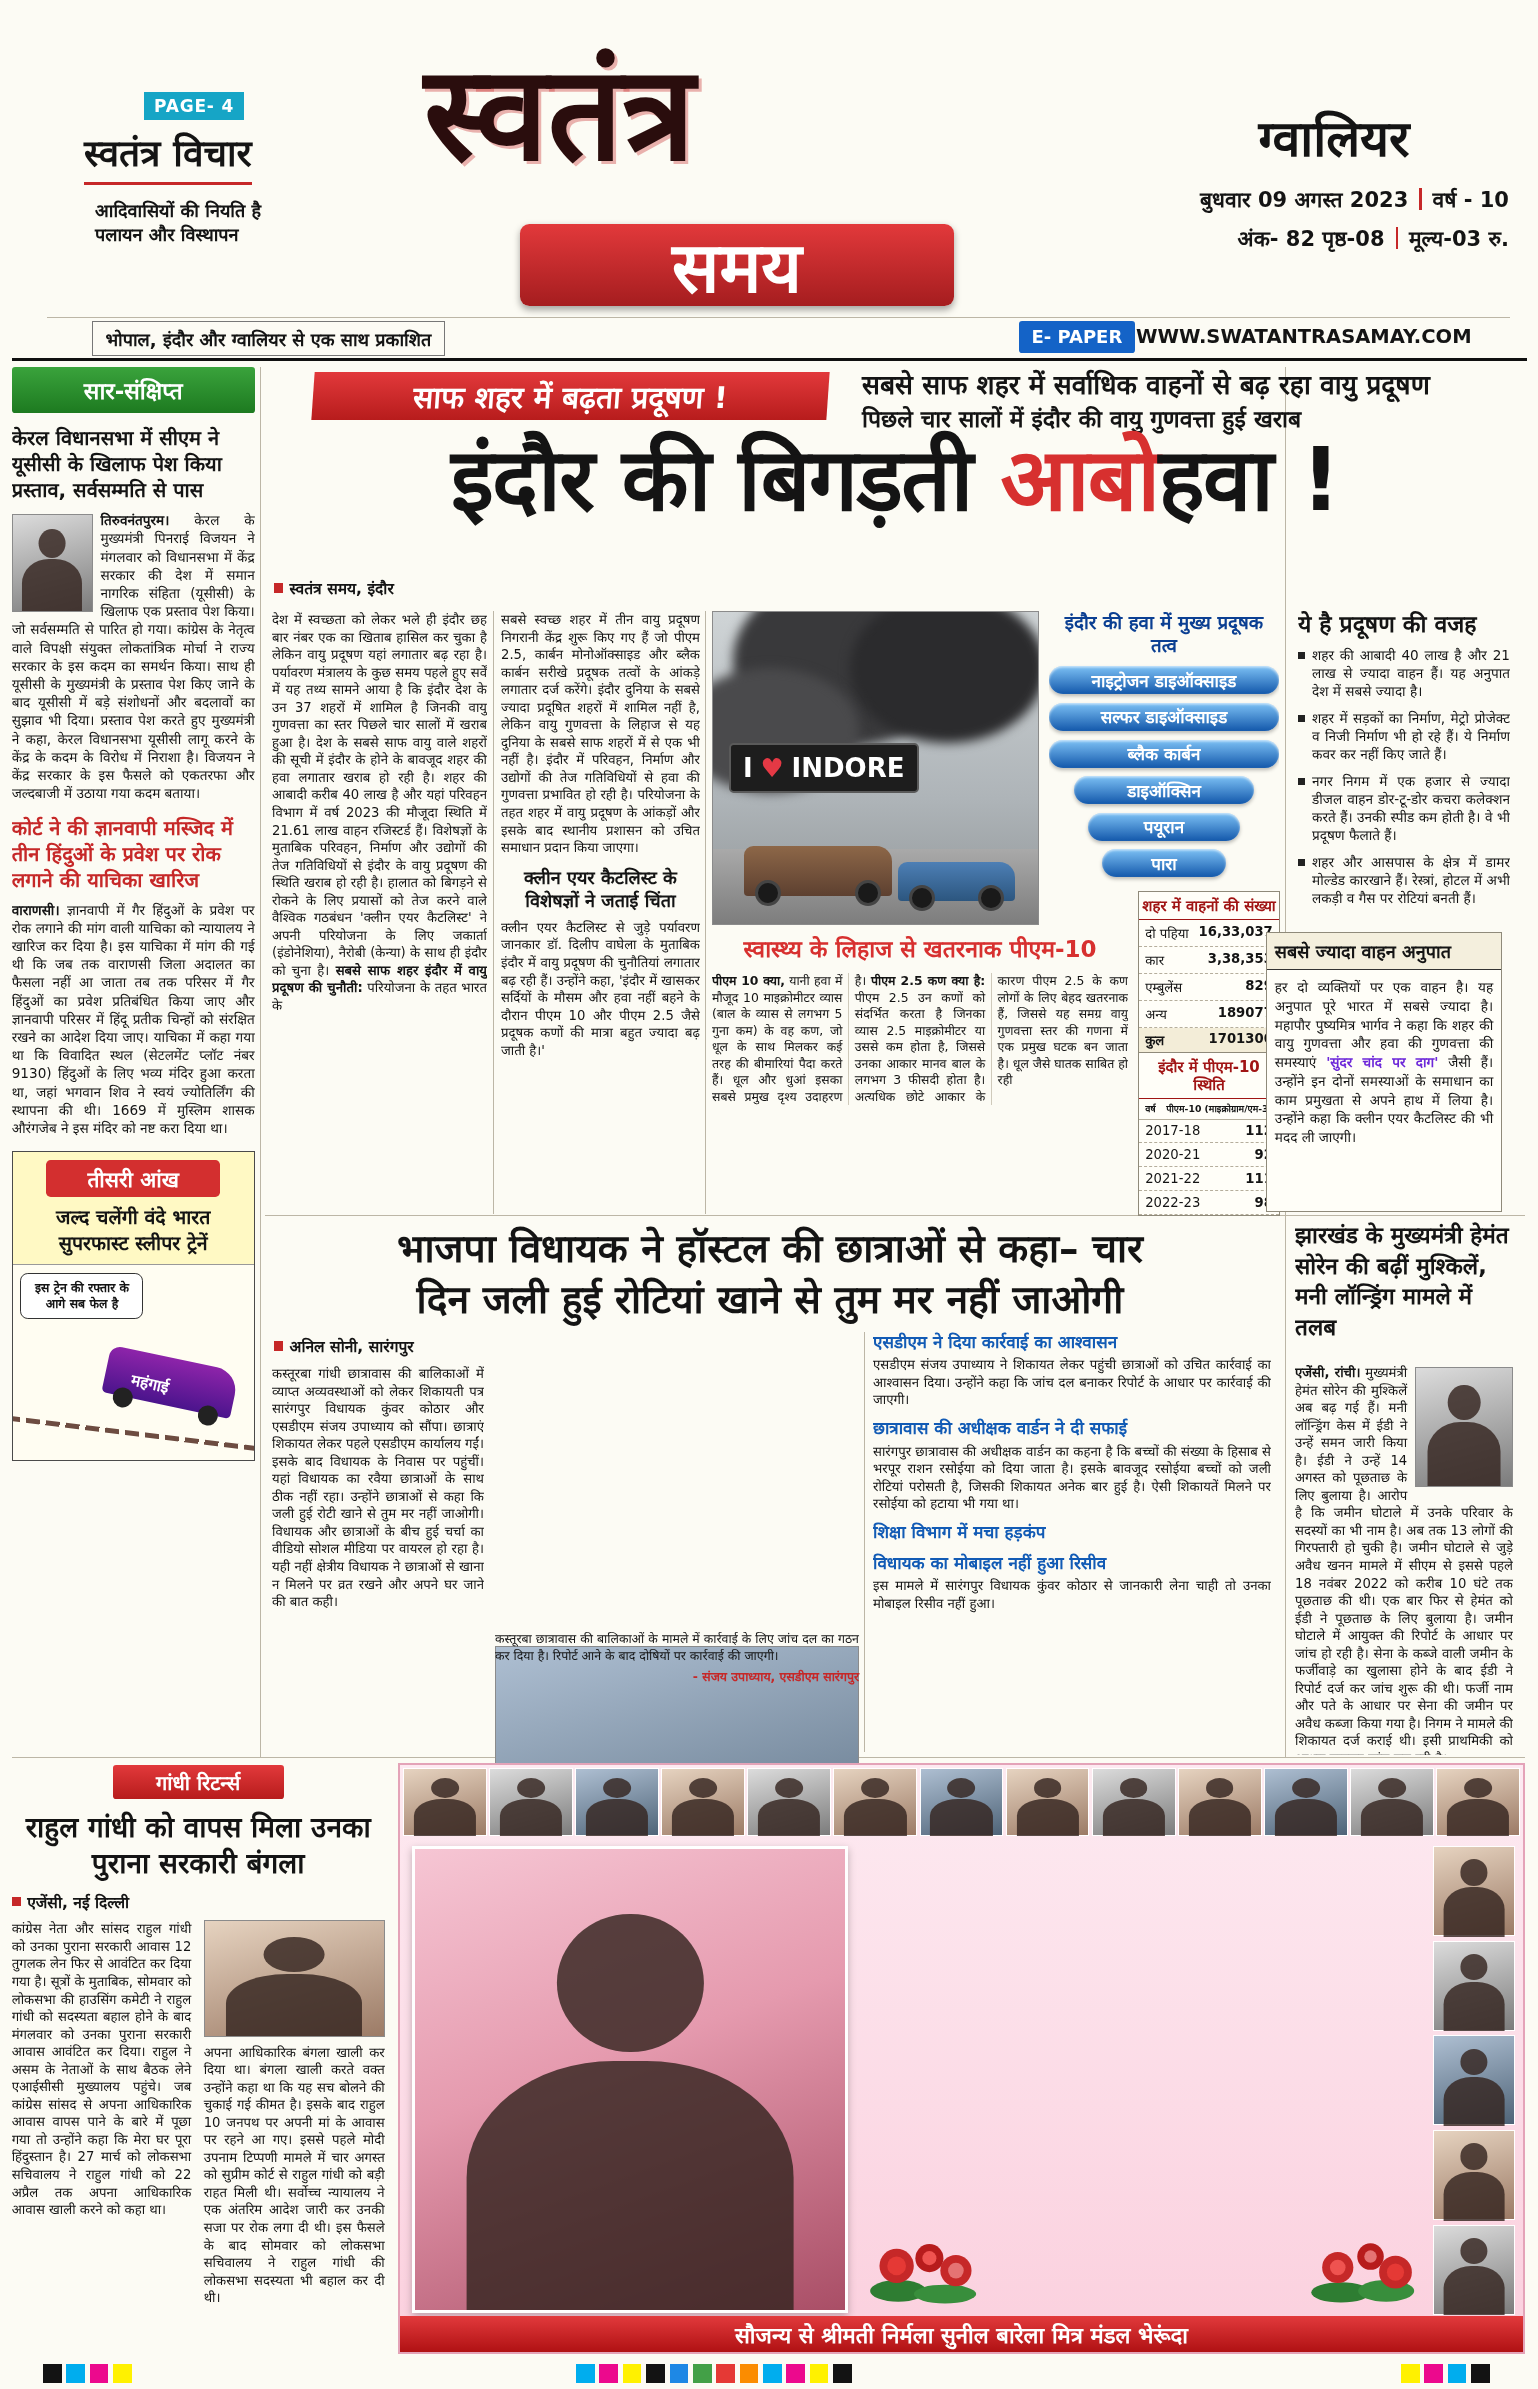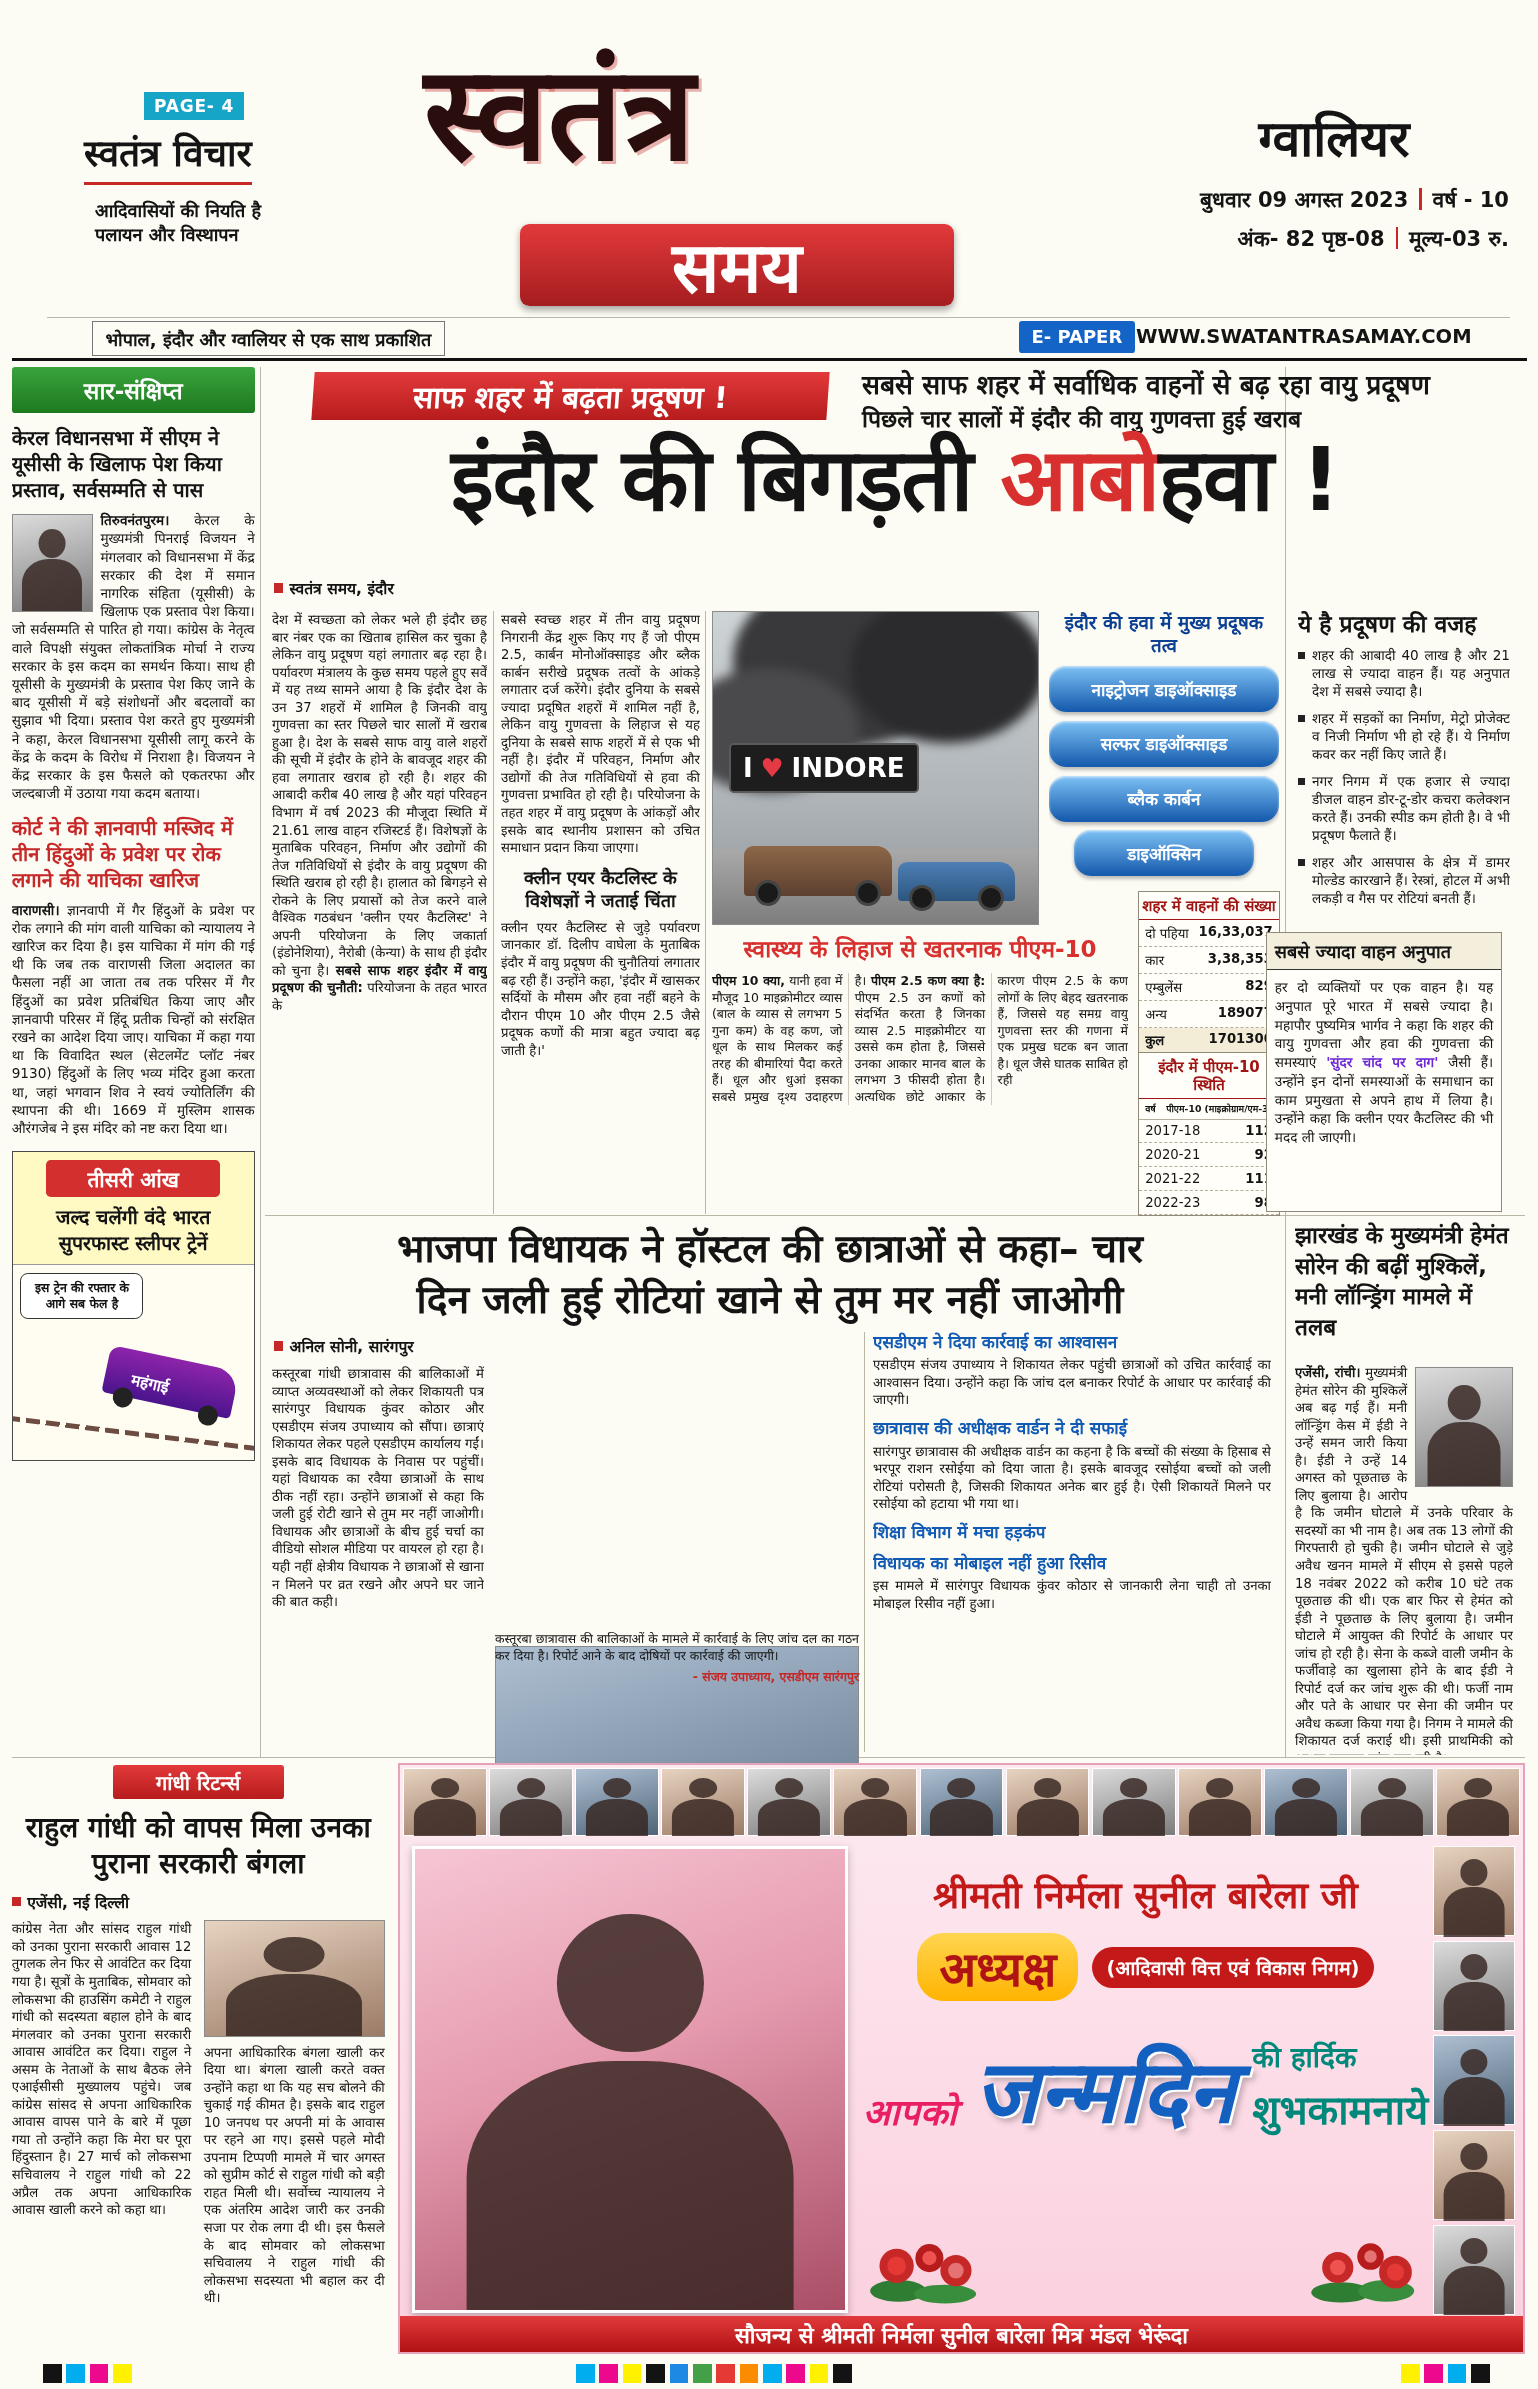--- a/index.html
+++ b/index.html
@@ -57,21 +57,21 @@
 
   
   .lead-badge{font-size:30px;transform:skewX(-4deg)}
   .standfirst1{font-size:26.5px;font-weight:800;line-height:1.4}
   .standfirst2{font-size:23px;font-weight:700;line-height:1.4}
   .lead-h{font-size:87px;font-weight:900;text-align:center;line-height:1.02;letter-spacing:-1.6px;white-space:nowrap}
   .lead-h .red{color:#d7302f}
   .subhead-c{font-size:18px;font-weight:800;text-align:center;line-height:1.3;margin:9.3px 0 6.2px}
   .bold-lead{font-weight:800}
   .pol-title{color:#0b3f92;font-size:18.7px;font-weight:800;text-align:center;line-height:1.25}
-  .pill{height:46px;margin-top:8.6px;border-radius:17px;background:linear-gradient(180deg,#7dc1f5,#1358ab);color:#fff;font-size:17px;font-weight:700;display:flex;align-items:center;justify-content:center;box-shadow:inset 0 1.6px 2.3px rgba(255,255,255,.6),0 2.3px 3.9px rgba(0,0,0,.25)}
+  .pill{height:28px;margin-top:8.6px;border-radius:17px;background:linear-gradient(180deg,#7dc1f5,#1358ab);color:#fff;font-size:17px;font-weight:700;display:flex;align-items:center;justify-content:center;box-shadow:inset 0 1.6px 2.3px rgba(255,255,255,.6),0 2.3px 3.9px rgba(0,0,0,.25)}
   .causes-t{font-size:23px;font-weight:900;margin-bottom:7.8px}
   .cause{font-size:13.6px;line-height:1.32;text-align:justify;margin-bottom:9.3px;padding-left:14px;position:relative}
   .cause::before{content:"";position:absolute;left:0;top:5.4px;width:7px;height:7px;background:#222}
   .pm-title{color:#d7302f;font-size:23px;font-weight:900;text-align:center;margin-bottom:9px}
   .pm-cols{column-count:3;column-gap:12.4px;column-rule:0.8px solid #cfcabb;font-size:12.4px;line-height:1.33;text-align:justify}
   .box{border:0.8px solid #8f8a7a;background:#fffef8;overflow:hidden}
   .tbl-title{color:#a01414;font-size:15px;font-weight:800;text-align:center;padding:4.7px 3.1px;border-bottom:1.6px solid #a01414;line-height:1.2}
   .trow{display:flex;justify-content:space-between;padding:3.9px 6.2px;border-bottom:0.8px dashed #b5ae9c;font-size:13.2px}
   .trow .v{font-weight:800}
   .trow.total{background:#f3edd8;font-weight:800}
@@ -389,35 +389,20 @@
     <div class="ph ph-pink sil" style="position:absolute;left:12.4px;top:81px;width:436px;height:467px;border:3.9px solid #fff;box-shadow:0 3.1px 7.8px rgba(0,0,0,.25)"></div>
 
     <div class="abs ad-col" style="right:7.8px;top:81px;width:82px">
       <div class="sp ph-warm sil"></div>
       <div class="sp ph-gray sil"></div>
       <div class="sp ph-blue sil"></div>
       <div class="sp ph-warm sil"></div>
       <div class="sp ph-gray sil"></div>
     </div>
 
-    <div class="abs" style="left:464px;top:103px;width:563px;text-align:center">
-      <div class="ad-name">श्रीमती निर्मला सुनील बारेला जी</div>
-      <div style="display:flex;justify-content:center;align-items:center;gap:14px;margin-top:14px">
-        <span class="ad-role">अध्यक्ष</span>
-        <span class="ad-role-pill">(आदिवासी वित्त एवं विकास निगम)</span>
-      </div>
-      <div style="margin-top:36px;display:flex;justify-content:center;align-items:flex-end;gap:17px">
-        <span class="g1">आपको</span>
-        <span class="g2">जन्मदिन</span>
-        <span style="display:flex;flex-direction:column;align-items:flex-start;gap:6.2px">
-          <span class="g3">की हार्दिक</span>
-          <span class="g4">शुभकामनाये</span>
-        </span>
-      </div>
-    </div>
 
     <svg class="abs" style="left:467px;bottom:47px" width="117" height="75" viewBox="0 0 150 96">
       <ellipse cx="40" cy="78" rx="36" ry="14" fill="#2e7d32"></ellipse>
       <ellipse cx="100" cy="82" rx="40" ry="12" fill="#388e3c"></ellipse>
       <circle cx="38" cy="46" r="22" fill="#c62828"></circle>
         <circle cx="38" cy="46" r="12" fill="#e53935"></circle>
       <circle cx="80" cy="36" r="18" fill="#b71c1c"></circle>
         <circle cx="80" cy="36" r="9" fill="#ef5350"></circle>
       <circle cx="114" cy="52" r="20" fill="#c62828"></circle>
         <circle cx="114" cy="52" r="10" fill="#e57373"></circle>

